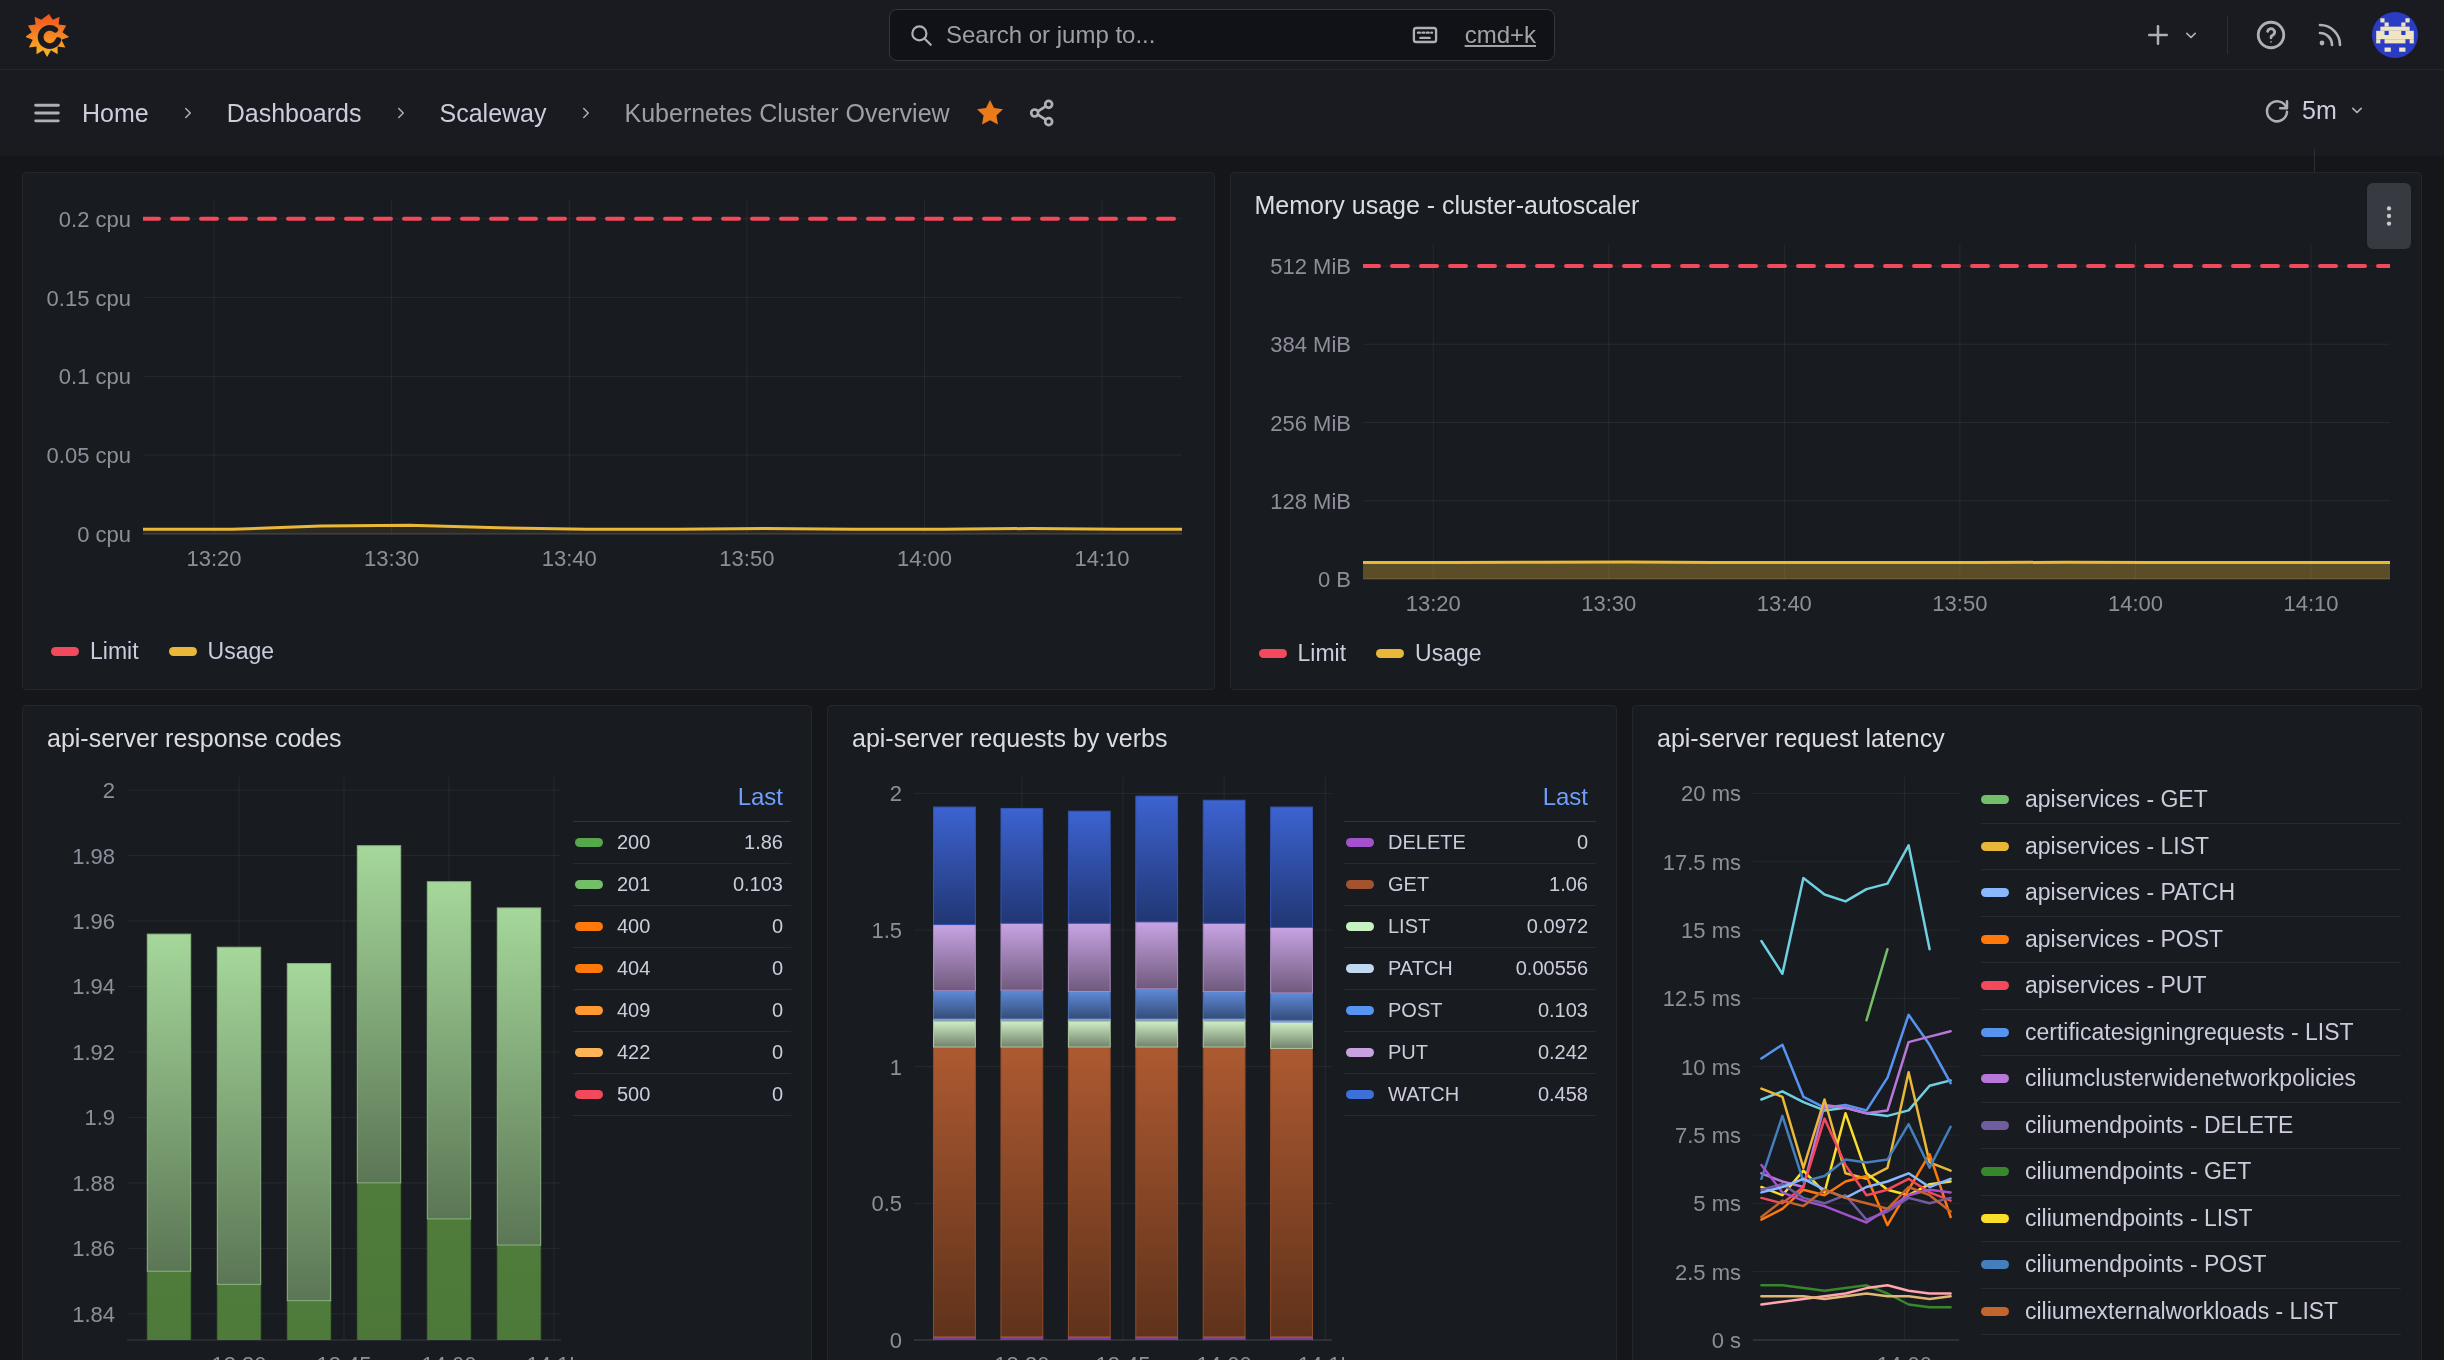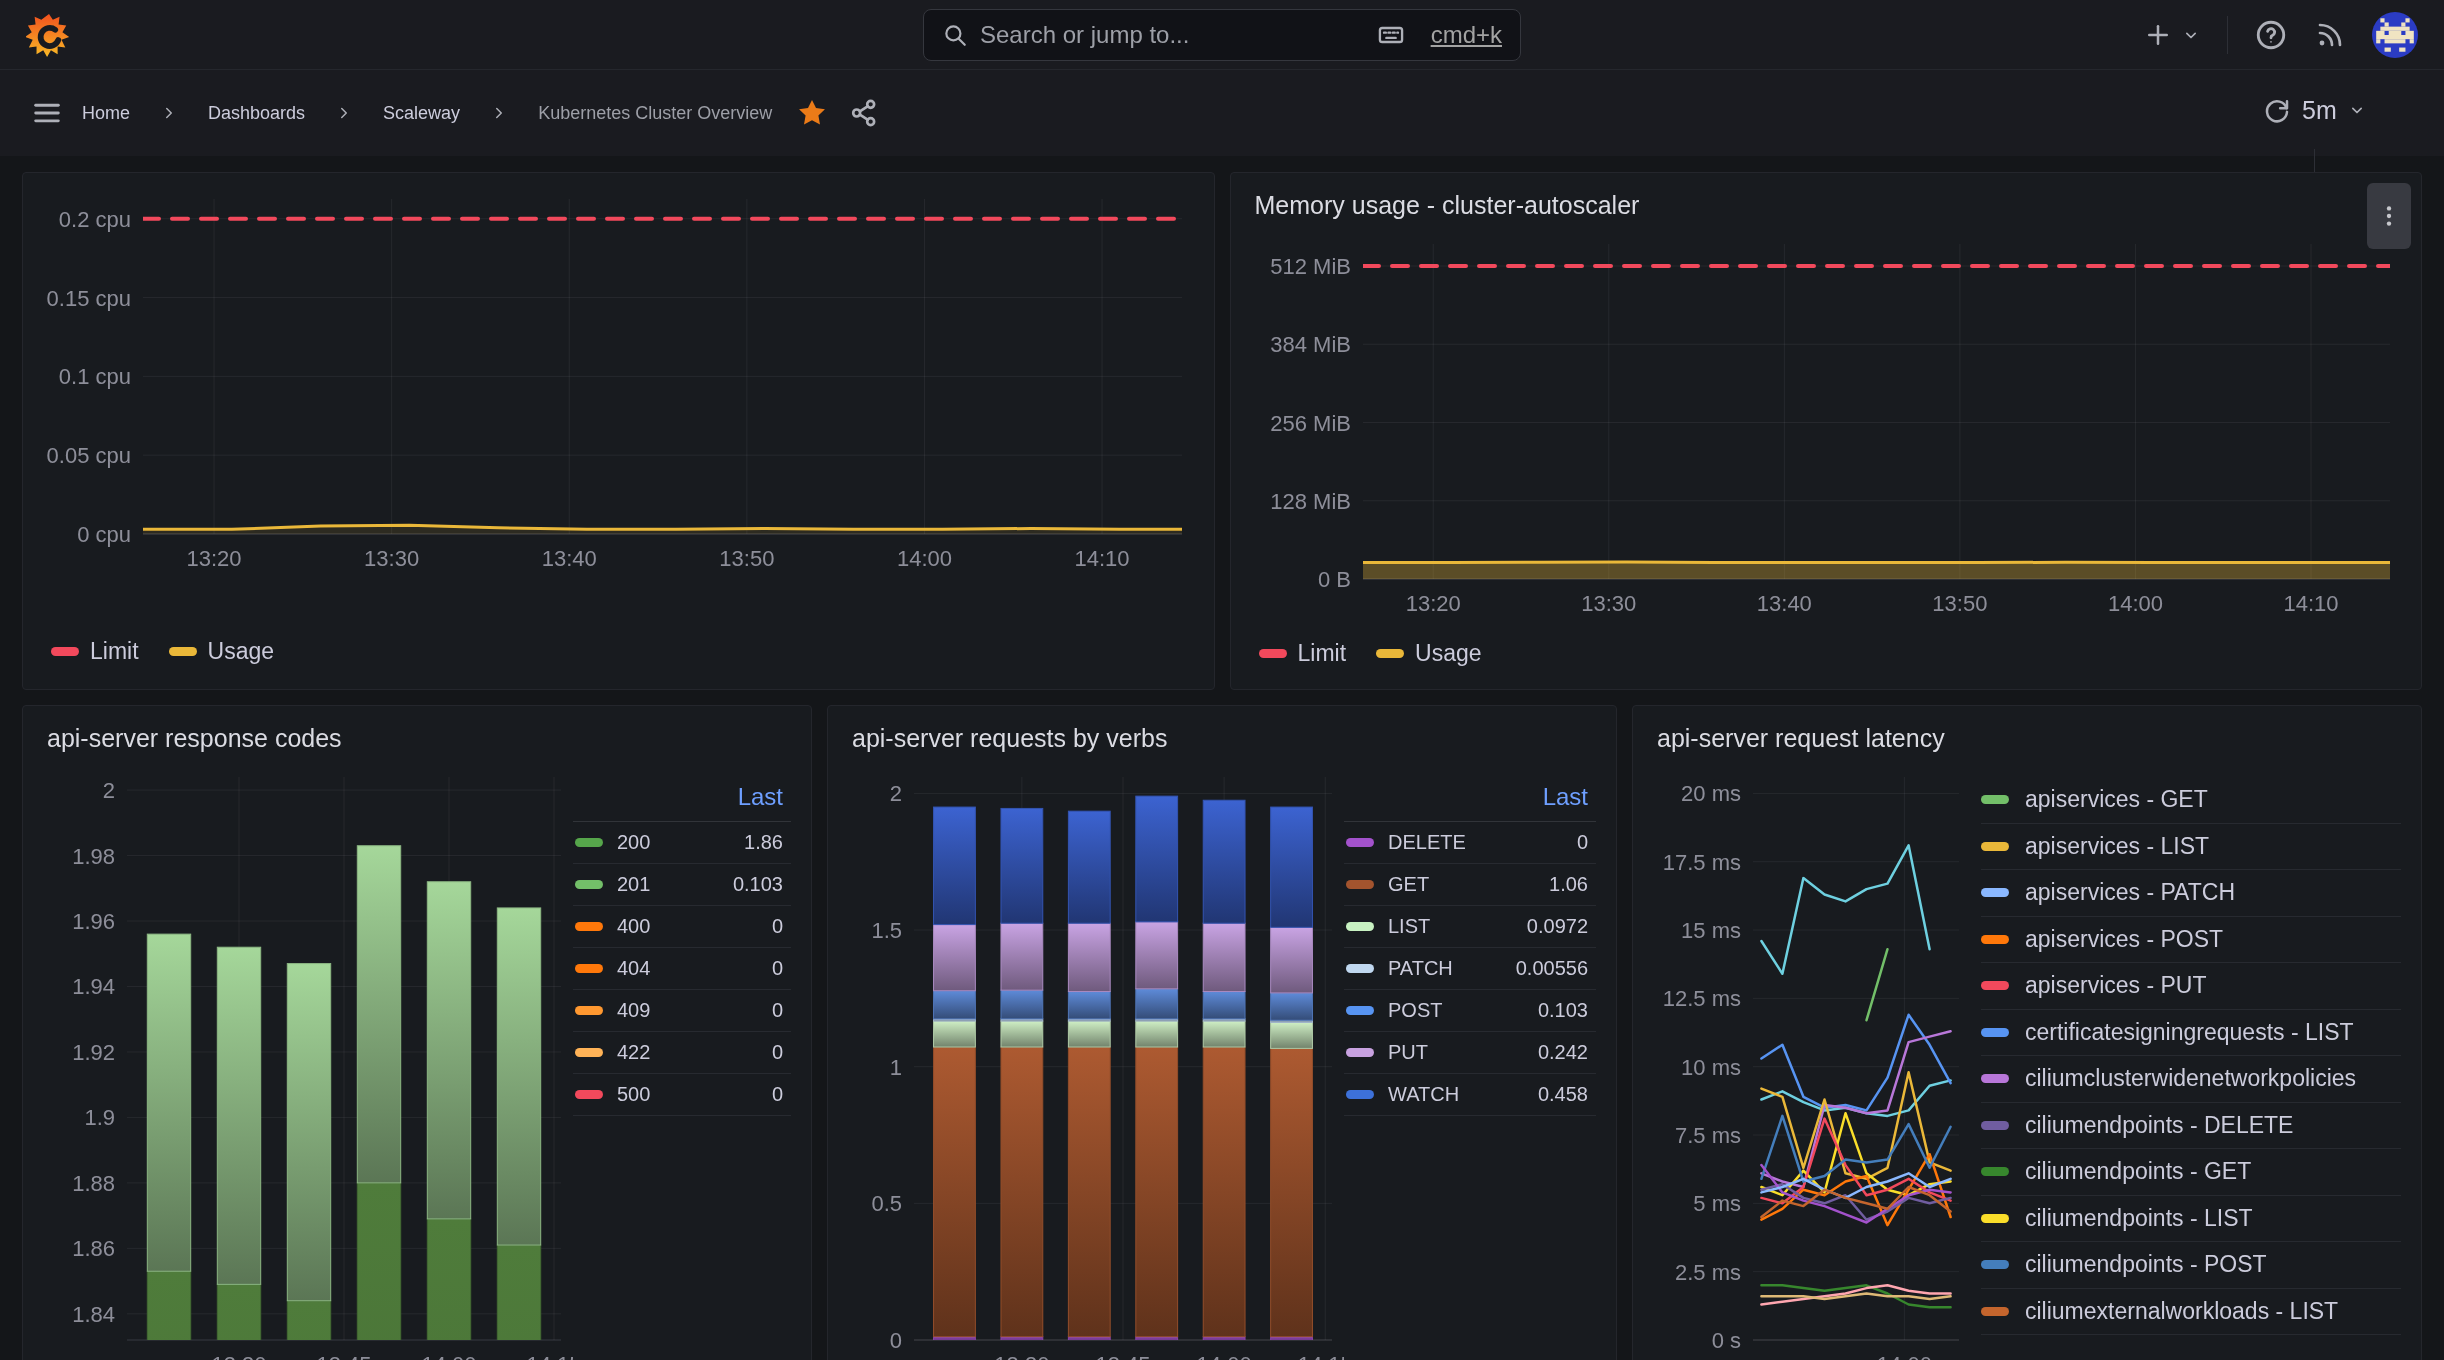--- a/index.html
+++ b/index.html
@@ -3,35 +3,35 @@
 <meta charset="utf-8">
 <style>
   * { margin:0; padding:0; box-sizing:border-box; }
   html,body { width:2444px; height:1360px; overflow:hidden; background:#141619;
     font-family:"Liberation Sans","DejaVu Sans",sans-serif; color:#CCCCDC; }
 
   
   .topnav { height:70px; background:#1A1B20; border-bottom:1px solid #25272d;
     display:flex; align-items:center; padding:0 26px; position:relative; }
   .logo { width:46px; height:46px; display:block; }
-  .searchwrap { position:absolute; left:50%; transform:translateX(-50%); width:598px; }
+  .searchwrap { position:absolute; left:50%; transform:translateX(-50%); width:666px; }
   .searchbox { height:52px; background:#111217; border:1px solid #35373e; border-radius:8px;
     display:flex; align-items:center; padding:0 18px; gap:12px; cursor:pointer; }
   .searchbox .ph { color:#9d9fa7; font-size:24px; flex:1; }
   .shortcut { display:flex; align-items:center; gap:26px; color:#a3a3a3; font-size:24px;text-decoration:underline; }
   .navright { margin-left:auto; display:flex; align-items:center; gap:26px; }
   .navgroup { display:flex; align-items:center; gap:8px; cursor:pointer; }
   .vdiv { width:1px; height:38px; background:#2d2f36; }
   .iconbtn { display:flex; align-items:center; justify-content:center; cursor:pointer; }
   .avatar { width:46px; height:46px; border-radius:50%; overflow:hidden; cursor:pointer; }
   svg.ic { stroke:#aeb0b8; fill:none; stroke-width:2; stroke-linecap:round; stroke-linejoin:round; }
 
   
   .crumbbar { height:86px; background:#1A1B20; display:flex; align-items:center; padding:0 30px; gap:18px; }
-  .crumbs { display:flex; align-items:center; gap:30px; font-size:18px; }
+  .crumbs { display:flex; align-items:center; gap:30px; font-size:25px; }
   .crumb { color:#CCCCDC; cursor:pointer; white-space:nowrap; }
   .crumb.current { color:#9d9fa7; cursor:default; }
   .crumbsep { color:#6e7078; display:flex; align-items:center; }
   .crumbactions { display:flex; align-items:center; gap:20px; margin-left:6px; }
   .barright { margin-left:auto; display:flex; align-items:center; gap:24px;flex-direction:column; }
   .timebtn { display:flex; align-items:center; gap:12px; font-size:25px; color:#CCCCDC; cursor:pointer; }
   .refreshgrp { display:flex; align-items:center; gap:10px; font-size:25px; cursor:pointer; }
 
   
   .dash { padding:16px 22px; display:flex; flex-direction:column; gap:15px; }

